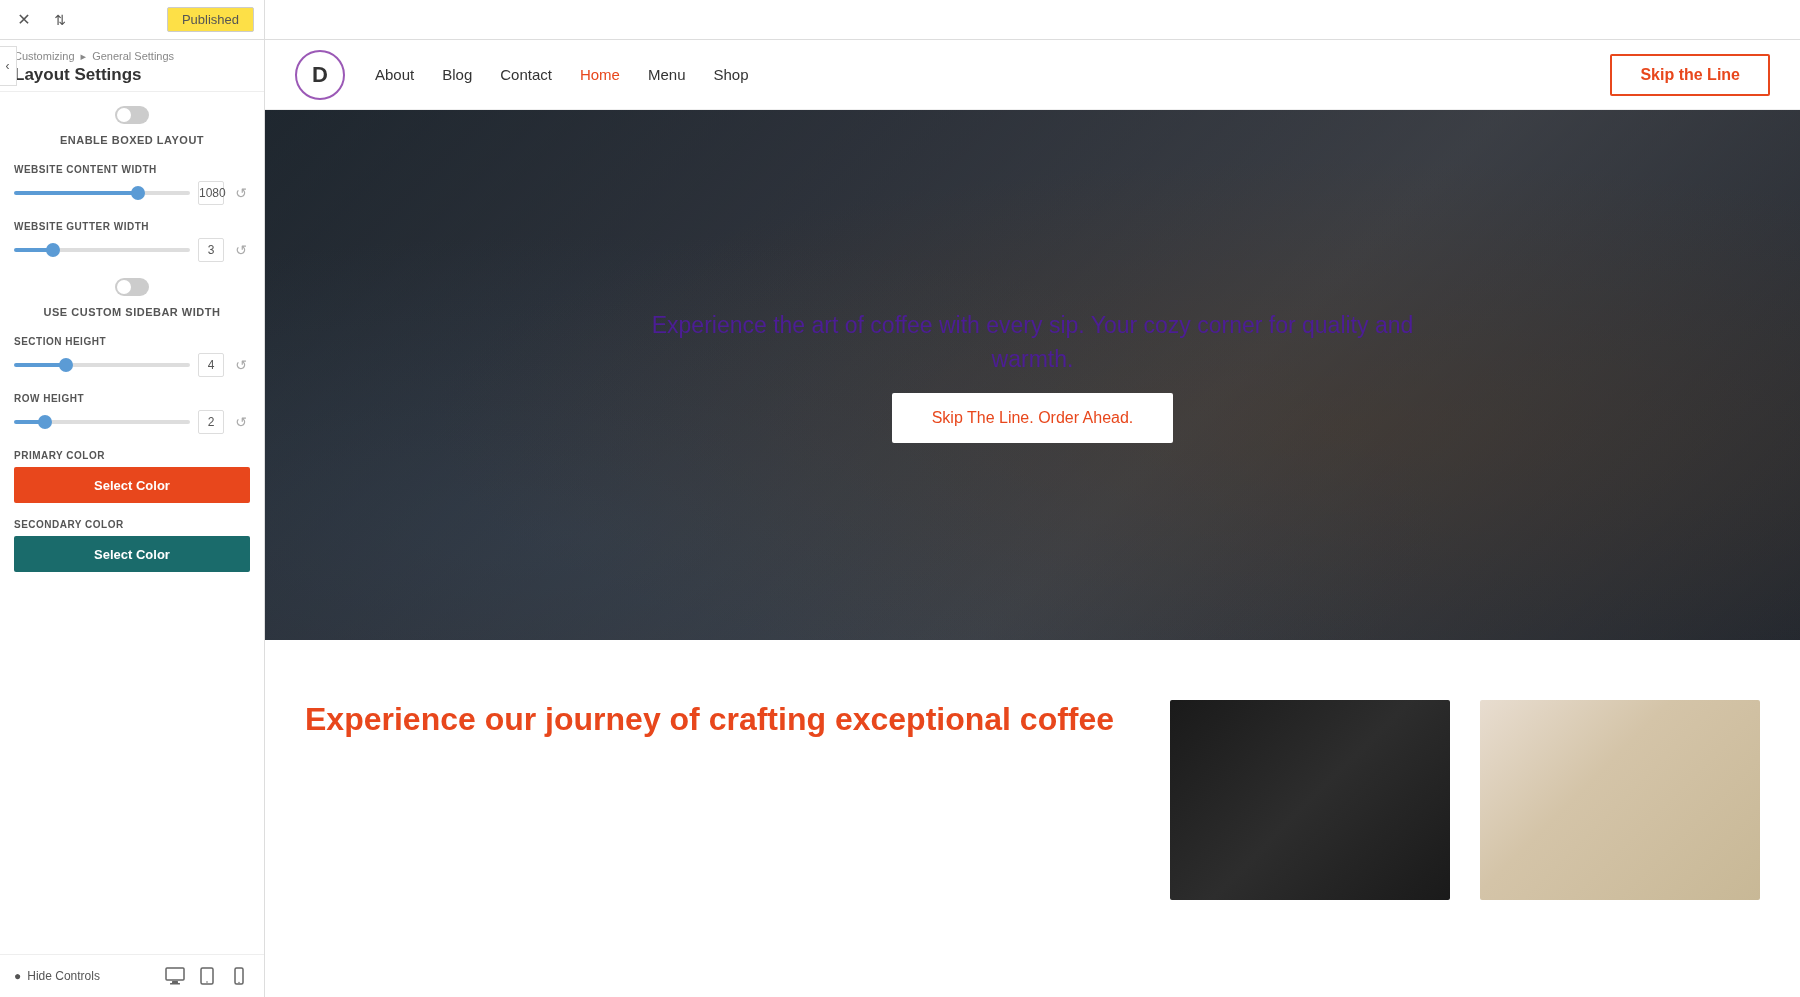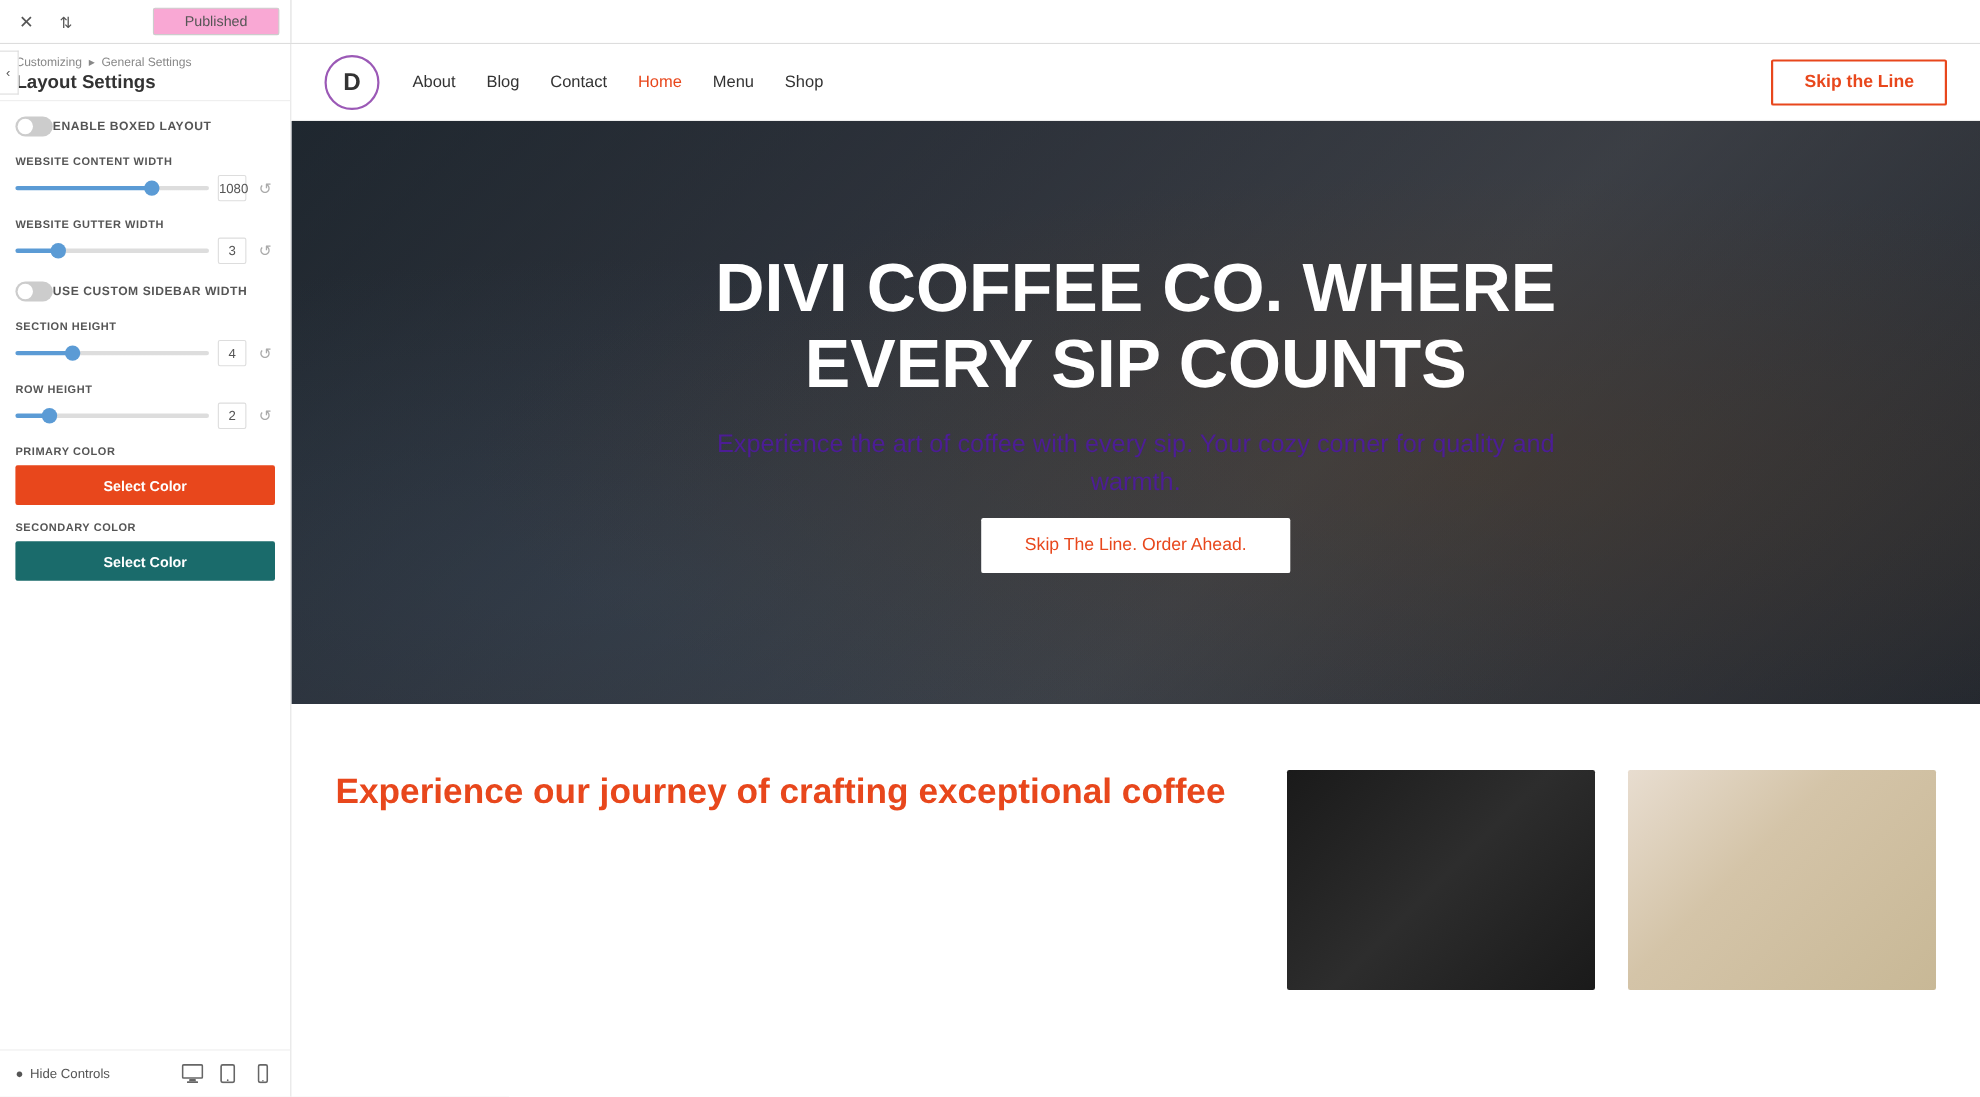--- a/index.html
+++ b/index.html
@@ -18,22 +18,22 @@
       width: 28px; height: 28px; border: none; background: none;
       cursor: pointer; display: flex; align-items: center; justify-content: center;
       color: #555; font-size: 16px;
     }
     .top-bar-arrows-btn {
       width: 28px; height: 28px; border: none; background: none;
       cursor: pointer; display: flex; align-items: center; justify-content: center;
       color: #555; font-size: 14px;
     }
     .published-btn {
-      margin-left: auto; padding: 4px 28px; border: 1px solid #ccc;
-      background: #f9a8d4; font-size: 13px; cursor: pointer; color: #555;
+      margin-left: auto; padding: 4px 14px; border: 1px solid #ccc;
+      background: #fde047; font-size: 13px; cursor: pointer; color: #555;
       border-radius: 2px;
     }
 
     
     .main-layout {
       display: flex; flex: 1; overflow: hidden;
     }
 
     
     .sidebar-panel {
@@ -60,21 +60,21 @@
       font-size: 17px; font-weight: 600; color: #333;
     }
 
     
     .panel-controls {
       padding: 14px 14px 0 14px; flex: 1;
     }
 
     
     .toggle-row {
-      display: flex; align-items: center; margin-bottom: 18px;
+      display: flex; align-items: center; gap: 10px; margin-bottom: 18px; flex-direction: column;
     }
     .toggle-switch {
       width: 34px; height: 18px; background: #ccc; border-radius: 9px;
       position: relative; cursor: pointer; flex-shrink: 0;
     }
     .toggle-knob {
       position: absolute; top: 2px; width: 14px; height: 14px;
       background: #fff; border-radius: 50%; left: 2px; transition: left 0.2s;
     }
     .toggle-label {
@@ -360,21 +360,20 @@
         <a class="nav-link active">Home</a>
         <a class="nav-link">Menu</a>
         <a class="nav-link">Shop</a>
       </nav>
       <button class="skip-btn">Skip the Line</button>
     </div>
 
     <div class="hero-section">
       <div class="hero-bg"></div>
       <div class="hero-content">
-        <h1 class="hero-title">DIVI COFFEE CO. WHERE EVERY SIP COUNTS</h1>
         <p class="hero-subtitle">Experience the art of coffee with every sip. Your cozy corner for quality and warmth.</p>
         <button class="hero-cta">Skip The Line. Order Ahead.</button>
       </div>
     </div>
 
     <div class="below-hero">
       <div class="below-text">
         <div class="below-heading">Experience our journey of crafting exceptional coffee</div>
       </div>
       <div class="below-img-1" style="background: linear-gradient(135deg, #1a1a1a 0%, #2d2d2d 50%, #1a1a1a 100%);"></div>

